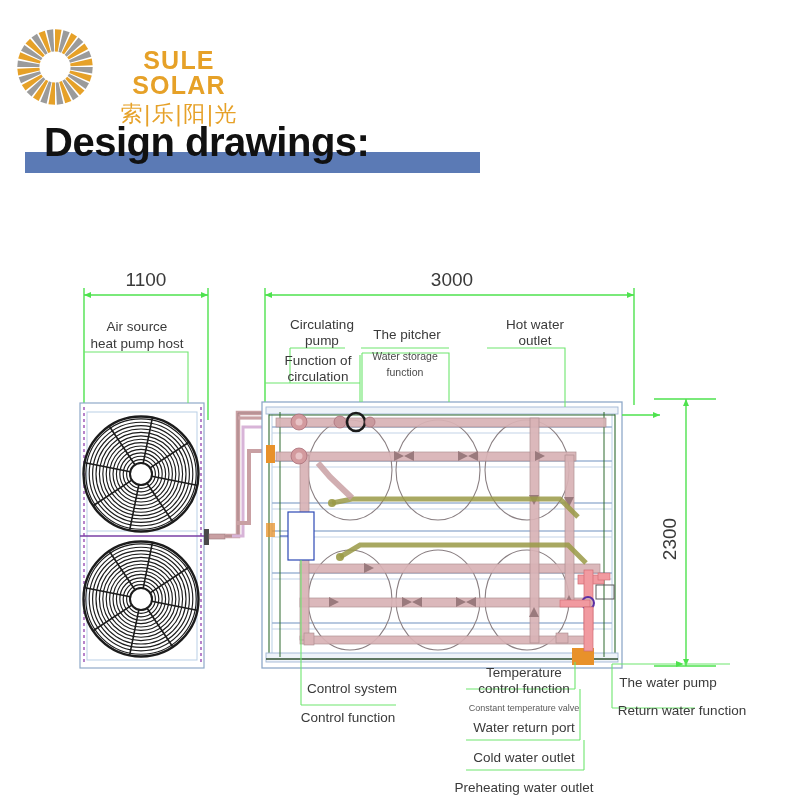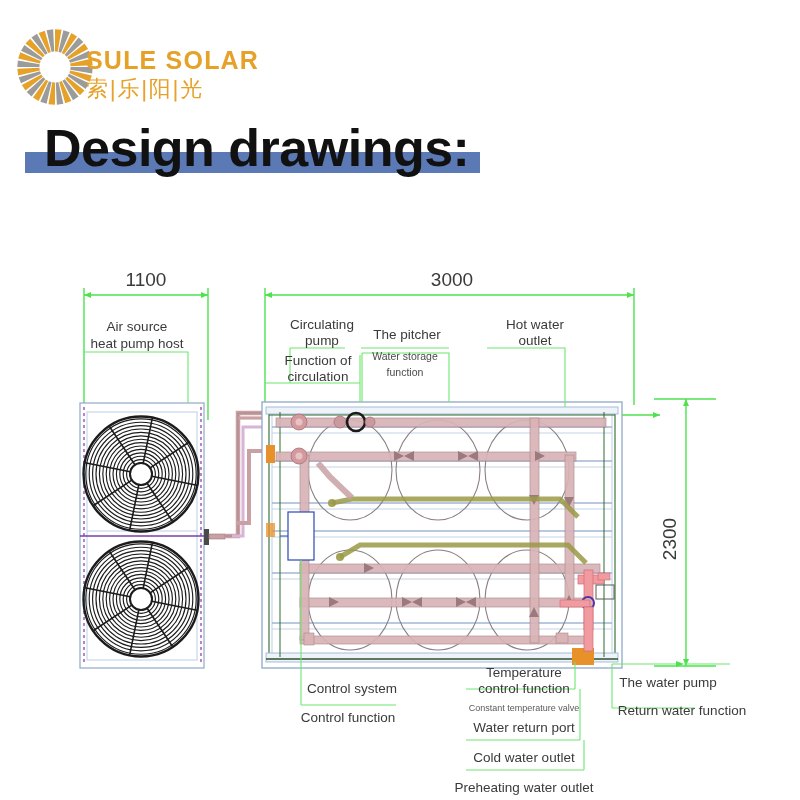--- a/index.html
+++ b/index.html
@@ -9,38 +9,38 @@
     background:#ffffff;
     font-family:"Liberation Sans", sans-serif;
     overflow:hidden;
     position:relative;
   }
   #stage{position:absolute;left:0;top:0;width:800px;height:800px;}
 
   
   .logo-wrap{position:absolute;left:14px;top:26px;width:250px;height:82px;}
   .logo-mark{position:absolute;left:0;top:0;width:82px;height:82px;}
-  .logo-text{position:absolute;left:72px;top:22px;}
+  .logo-text{position:absolute;left:80px;top:22px;text-align:center;}
   .logo-en{
     font-size:25px;font-weight:700;letter-spacing:1.2px;
     color:#E6A128;line-height:1;font-family:"Liberation Sans", sans-serif;
   }
   .logo-cn{
     margin-top:5px;font-size:22px;letter-spacing:1px;color:#E6A128;
     line-height:1;white-space:nowrap;font-family:"DejaVu Sans", sans-serif;
   }
 
   
   .title-band{
     position:absolute;left:25px;top:152px;width:455px;height:21px;
     background:#5B7AB5;
   }
   .page-title{
     position:absolute;left:44px;top:122px;
-    font-size:52px;font-weight:700;color:#111;
+    font-size:40px;font-weight:700;color:#111;
     letter-spacing:-0.5px;line-height:1;
     font-family:"Liberation Sans", sans-serif;
     white-space:nowrap;
   }
 
   
   #drawing{position:absolute;left:0;top:255px;width:800px;height:545px;}
 
   .lbl{
     font-family:"Liberation Sans", sans-serif;

